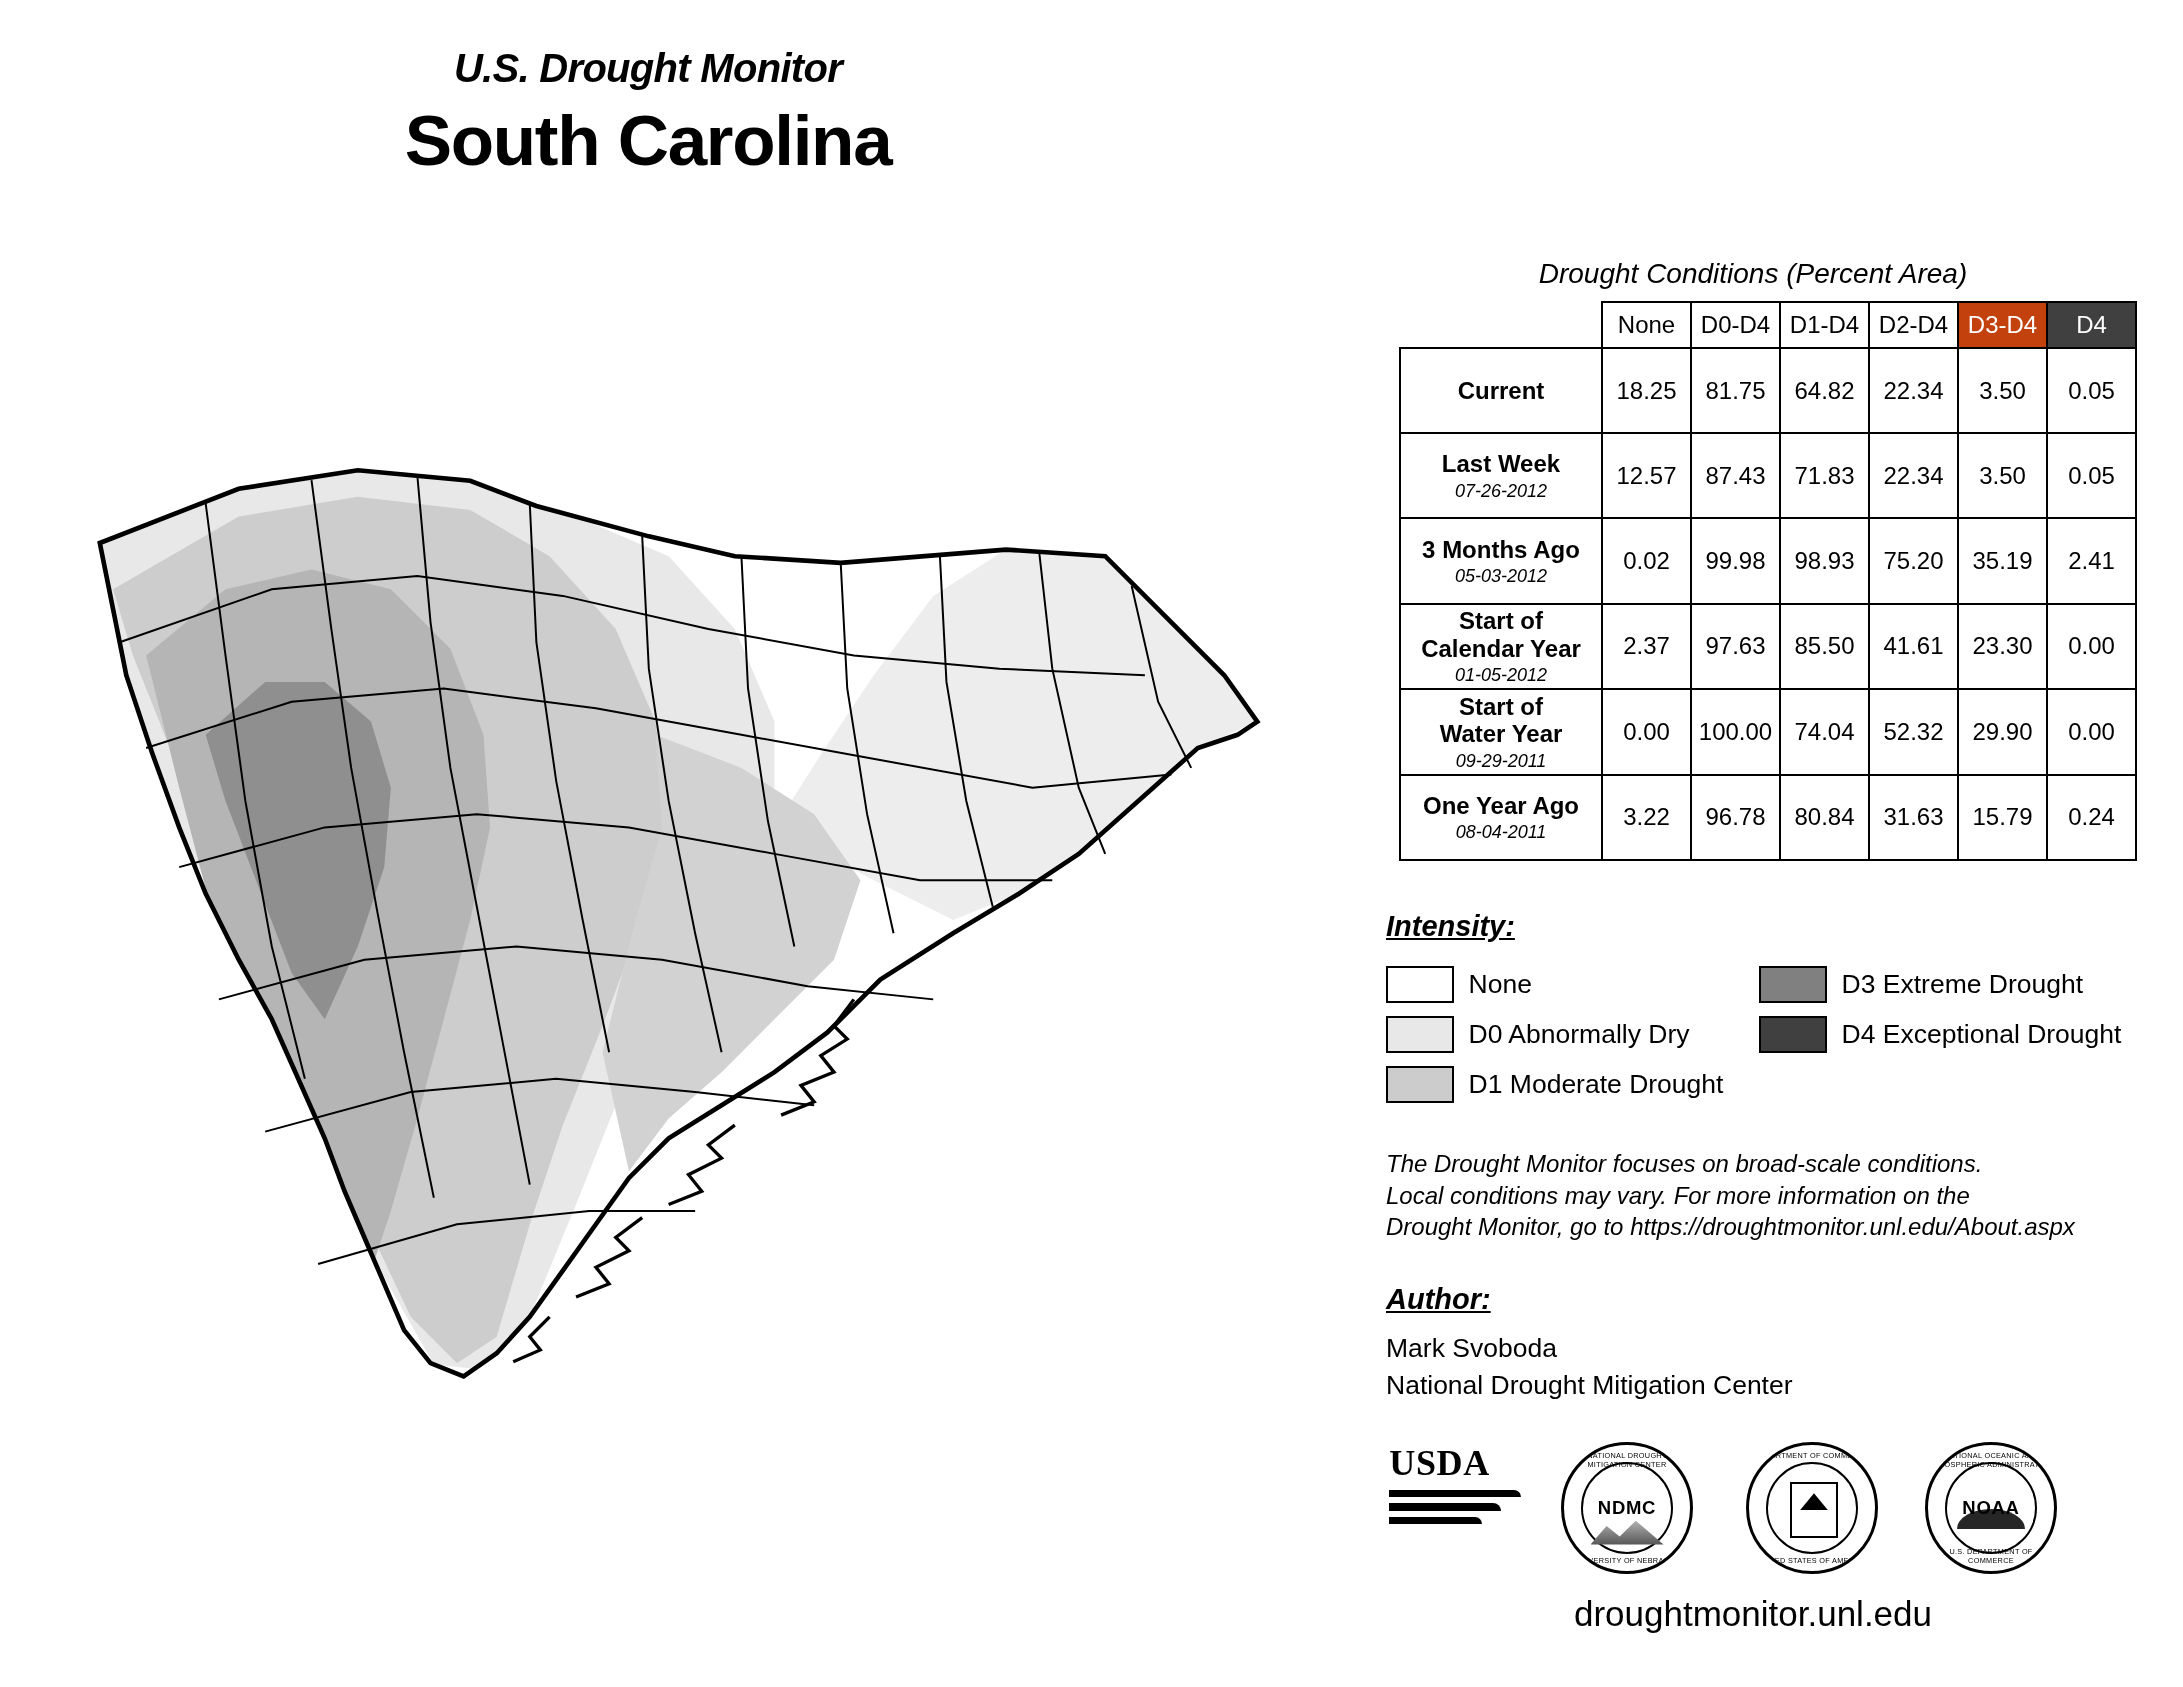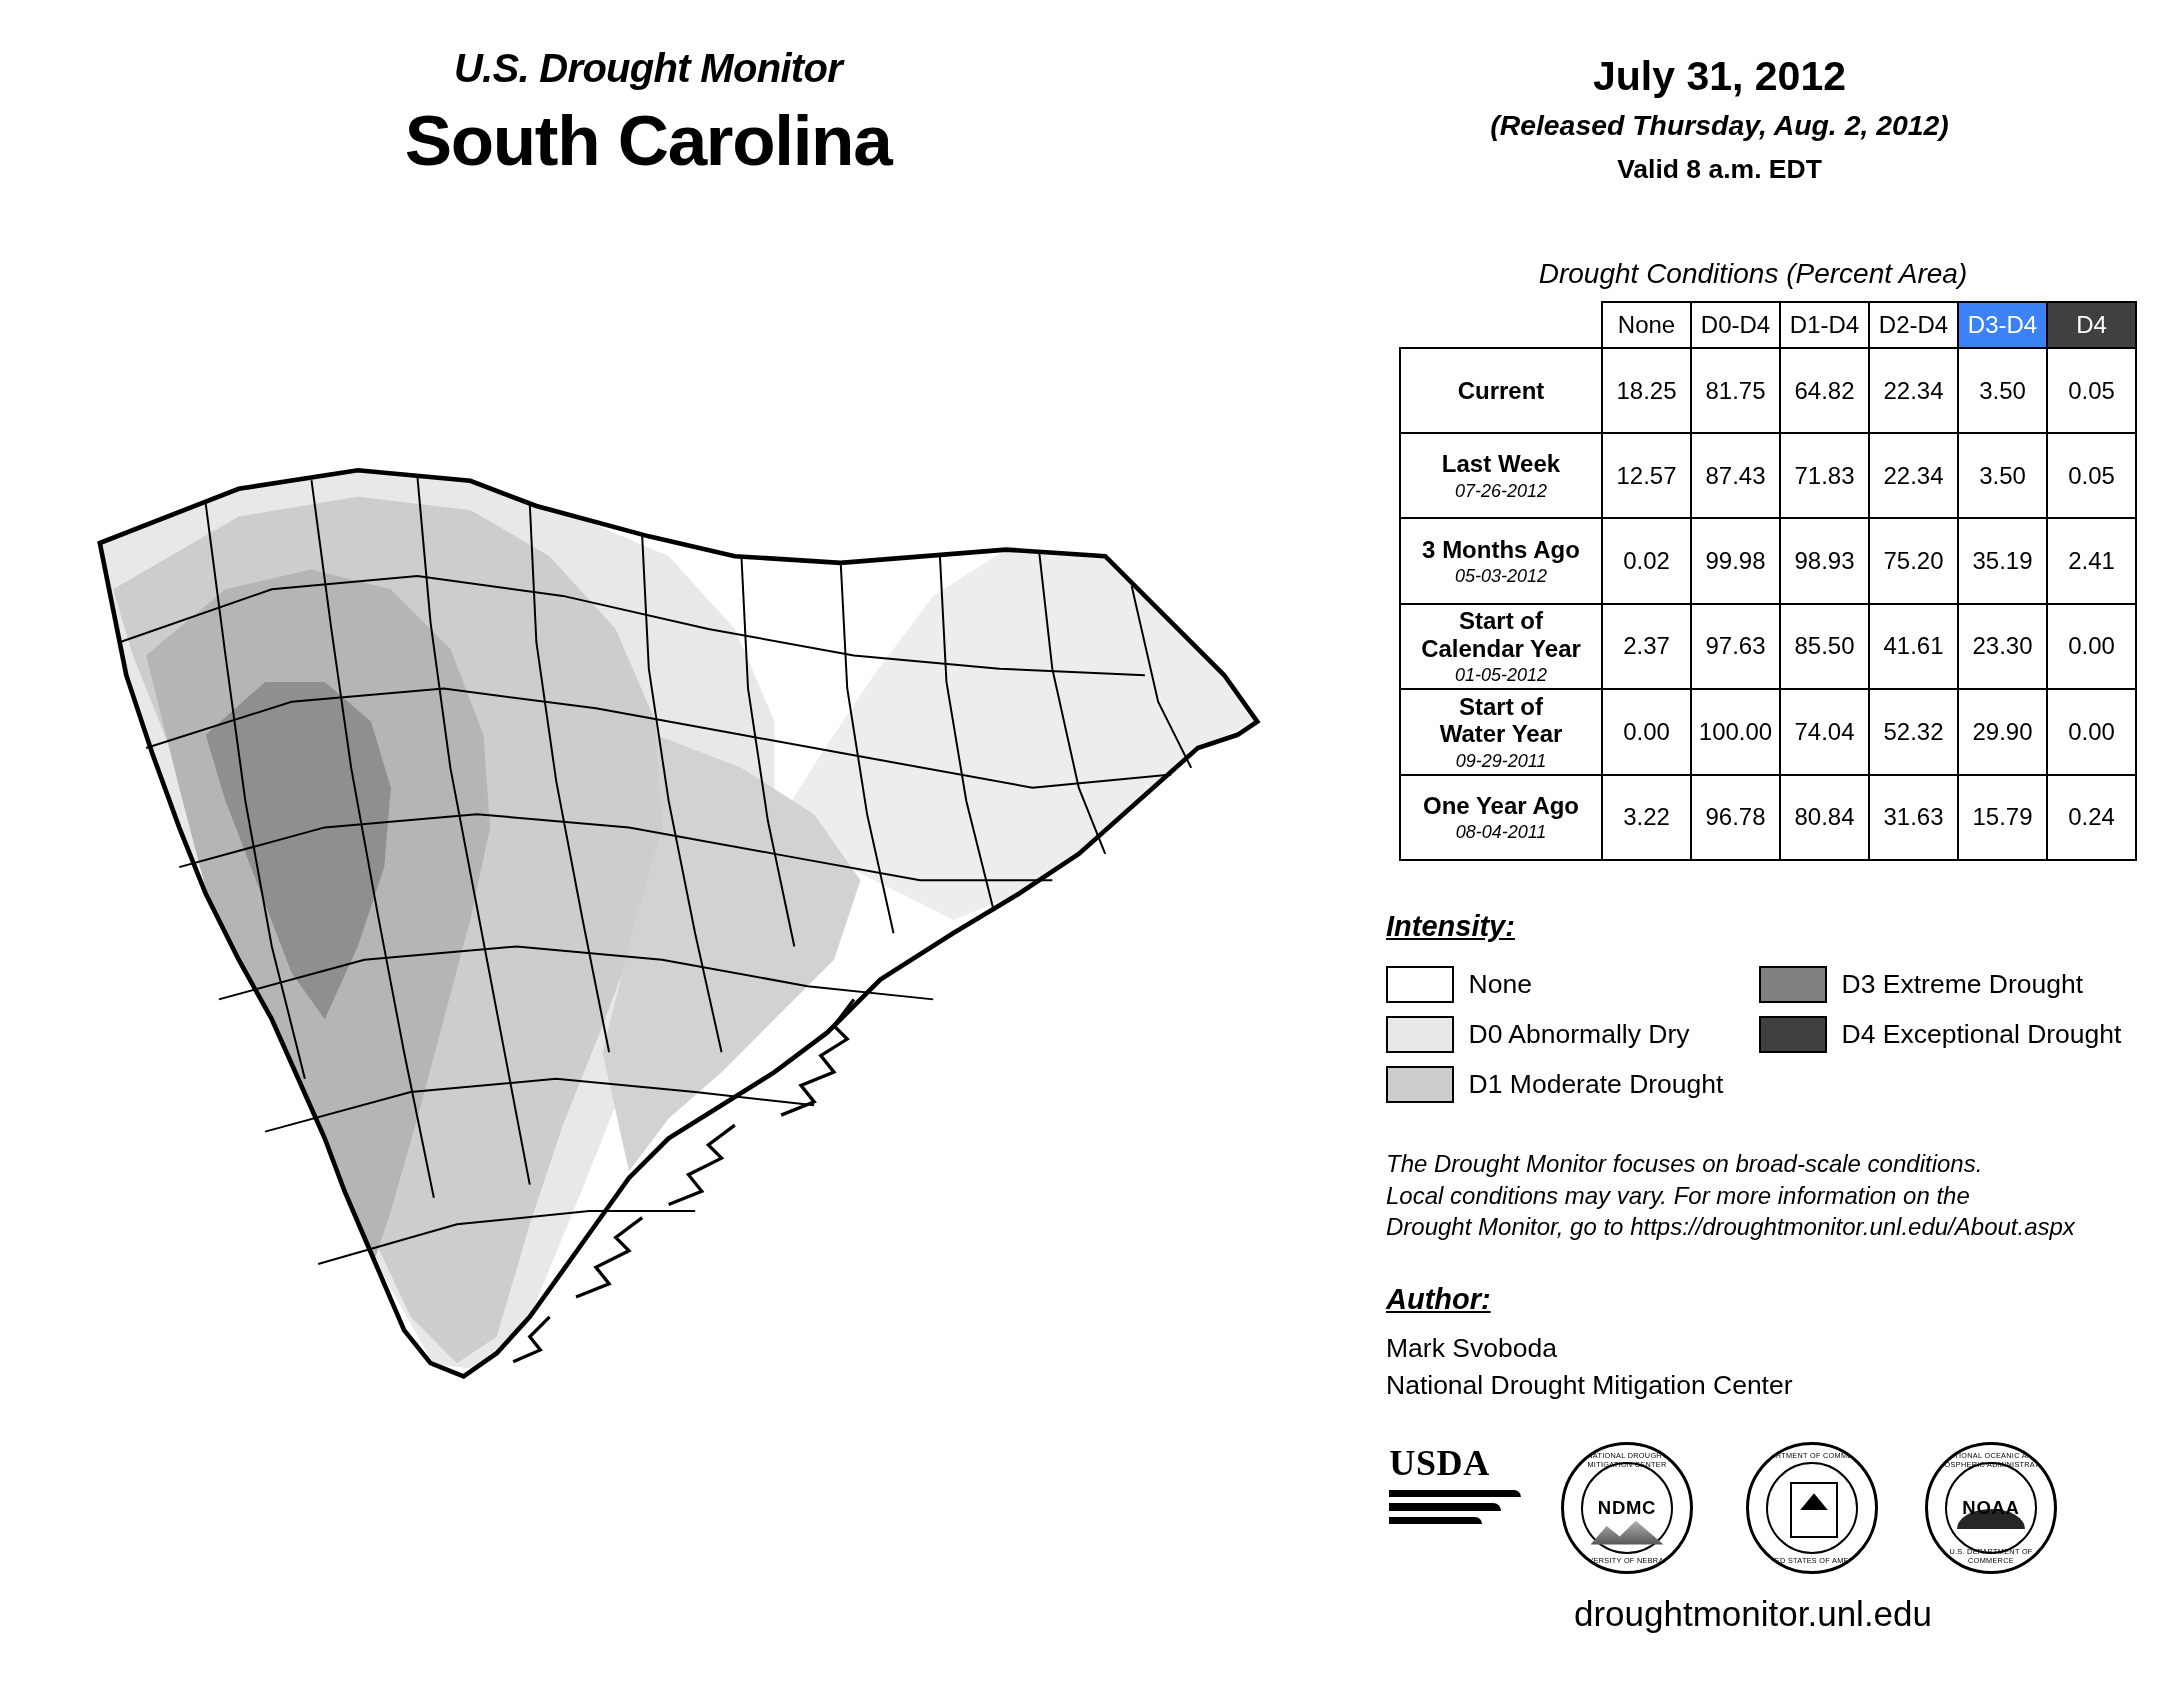--- a/index.html
+++ b/index.html
@@ -93,21 +93,21 @@
   table.conditions thead th {
     height: 42px;
     width: 85px;
     font-weight: normal;
     font-size: 24px;
   }
   th.hdr-none { background: #ffffff; }
   th.hdr-d0 { background: #ffffff; }
   th.hdr-d1 { background: #ffffff; }
   th.hdr-d2 { background: #ffffff; }
-  th.hdr-d3 { background: #3b82f6; color: #ffffff; }
+  th.hdr-d3 { background: #c2410c; color: #ffffff; }
   th.hdr-d4 { background: #404040; color: #ffffff; }
   td.rowlabel {
     width: 192px;
     height: 78px;
     font-weight: bold;
     font-size: 24px;
     line-height: 1.15;
     padding: 2.6px 4px;
   }
   td.rowlabel .sub {
@@ -303,25 +303,20 @@
 </head>
 <body>
 
 <div class="page">
 
   <div class="title-block">
     <div class="title-small">U.S. Drought Monitor</div>
     <div class="title-big">South Carolina</div>
   </div>
 
-  <div class="date-block">
-    <div class="date-main">July 31, 2012</div>
-    <div class="date-release">(Released Thursday, Aug. 2, 2012)</div>
-    <div class="date-valid">Valid 8 a.m. EDT</div>
-  </div>
 
   <div class="table-caption">Drought Conditions (Percent Area)</div>
 
   <table class="conditions">
     <thead>
       <tr>
         <th class="corner"></th>
         <th class="hdr-none">None</th>
         <th class="hdr-d0">D0-D4</th>
         <th class="hdr-d1">D1-D4</th>

